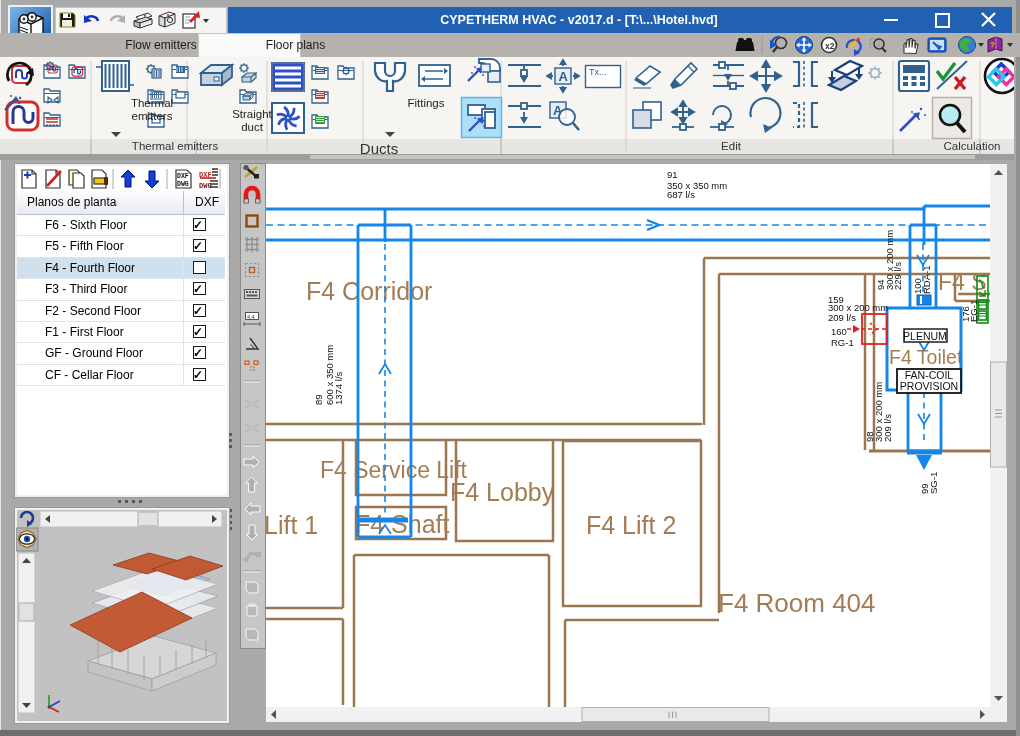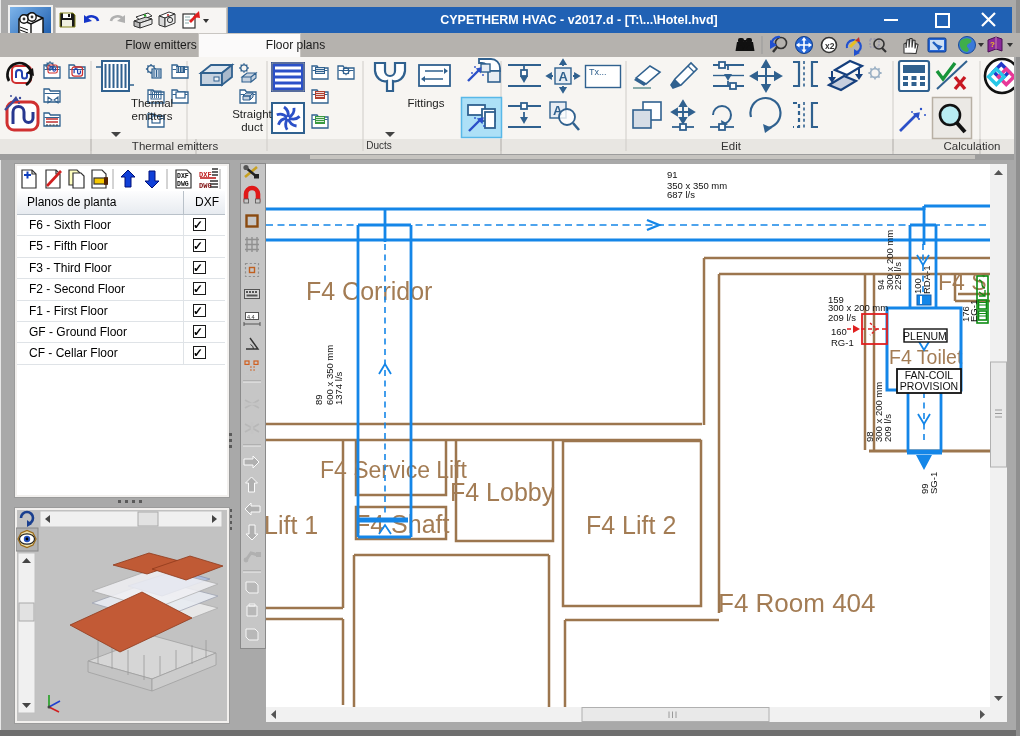--- a/index.html
+++ b/index.html
@@ -433,21 +433,21 @@
       <circle r="17" fill="#fff" stroke="#111" stroke-width="2.6"></circle>
       <g stroke-width="3.4" fill="none">
         <rect x="-9" y="-8" width="11" height="11" stroke="#2238c8" transform="rotate(45)"></rect>
         <rect x="-2" y="-8" width="11" height="11" stroke="#e83898" transform="rotate(45)"></rect>
         <rect x="-9" y="-1" width="11" height="11" stroke="#28c8e8" transform="rotate(45)"></rect>
       </g>
     </g>
 </svg>
 <div class="abs t" style="left:69px;top:140px;width:140px;text-align:center;font-size:11.5px;color:#333;">Thermal emitters</div>
 <div class="abs t" style="left:180px;top:108px;width:72px;text-align:center;font-size:11.5px;color:#222;line-height:13px;">Straight<br>duct</div>
-<div class="abs t" style="left:303px;top:140px;width:80px;text-align:center;font-size:10px;color:#333;">Ducts</div>
+<div class="abs t" style="left:303px;top:140px;width:80px;text-align:center;font-size:15px;color:#333;">Ducts</div>
 <div class="abs t" style="left:655px;top:140px;width:80px;text-align:center;font-size:11.5px;color:#333;">Edit</div>
 <div class="abs t" style="left:896px;top:140px;width:80px;text-align:center;font-size:11.5px;color:#333;">Calculation</div>
 <div class="abs t" style="left:983px;top:140px;width:40px;text-align:center;font-size:11.5px;color:#333;">BIM</div>
 <div class="abs t" style="left:55px;top:97px;width:122px;text-align:center;font-size:11.5px;color:#222;line-height:13px;">Thermal<br>emitters</div>
 <div class="abs t" style="left:350px;top:97px;width:80px;text-align:center;font-size:11.5px;color:#222;">Fittings</div>
 <div class="abs t" style="left:985px;top:99px;width:29px;overflow:hidden;text-align:left;font-size:11.5px;color:#222;">Import/Exp</div>
 
 <div class="abs" style="left:14px;top:163px;width:214px;height:333px;background:#fff;border:1px solid #9b9b9b;box-shadow:inset 0 0 0 2px #f2f0ee;"></div>
 <svg id="lptools" class="abs" style="left:16px;top:167px;" width="210" height="24">
 <g stroke="#333" fill="#fff" stroke-width="1.2">
@@ -481,40 +481,45 @@
 <path d="M184,11 h16" stroke="#c02020" stroke-width="1.6"></path>
 <text x="183" y="21" font-size="7" font-weight="bold" fill="#801010" font-family="Liberation Mono,monospace">DWG</text>
 <path d="M196,2 h6 M196,5 h6 M196,8 h6 M194,14 h8 M194,17 h8 M194,20 h8" stroke="#333" stroke-width="1.4"></path>
 </g>
 <path d="M204,2 V22" stroke="#a8a8a8" stroke-width="1"></path>
 </svg>
 <div id="lptable" class="abs" style="left:17px;top:191px;width:208px;height:300px;font-size:12px;color:#000;">
 <style>
 .hdr{position:relative;height:23px;line-height:23px;background:linear-gradient(#fdfdfe,#e7ebf0);border-bottom:1px solid #b9c1c9;}
 .row{position:relative;height:20.4px;line-height:20.4px;border-bottom:1px solid #dfe3e7;}
-.row .nm{padding-left:12px;}
+.row .nm{padding-left:28px;}
 .vline{position:absolute;left:166px;top:0;bottom:0;width:1px;background:#dfe3e7;}
 .cb{position:absolute;left:176px;top:3px;width:11px;height:11px;border:1.6px solid #1a1a1a;background:#fff;}
 .ck{position:absolute;left:-1px;top:-4px;font-size:12px;font-weight:bold;color:#000;}
 .sel{background:#cfe0ef;}
 </style>
 <div class="hdr"><span style="padding-left:10px;">Planos de planta</span><span style="position:absolute;left:178px;">DXF</span><div class="vline" style="background:#b9c1c9"></div></div>
 <div class="row">
       <div class="nm">F6 - Sixth Floor</div>
       <div class="vline"></div>
       <div class="cb">
         <div class="ck">✓</div>
       </div>
     </div>
 <div class="row">
       <div class="nm">F5 - Fifth Floor</div>
       <div class="vline"></div>
       <div class="cb">
         <div class="ck">✓</div>
       </div>
+    </div>
+<div class="row sel">
+      <div class="nm">F4 - Fourth Floor</div>
+      <div class="vline"></div>
+      <div class="cb"></div>
     </div>
 <div class="row">
       <div class="nm">F3 - Third Floor</div>
       <div class="vline"></div>
       <div class="cb">
         <div class="ck">✓</div>
       </div>
     </div>
 <div class="row">
       <div class="nm">F2 - Second Floor</div>

